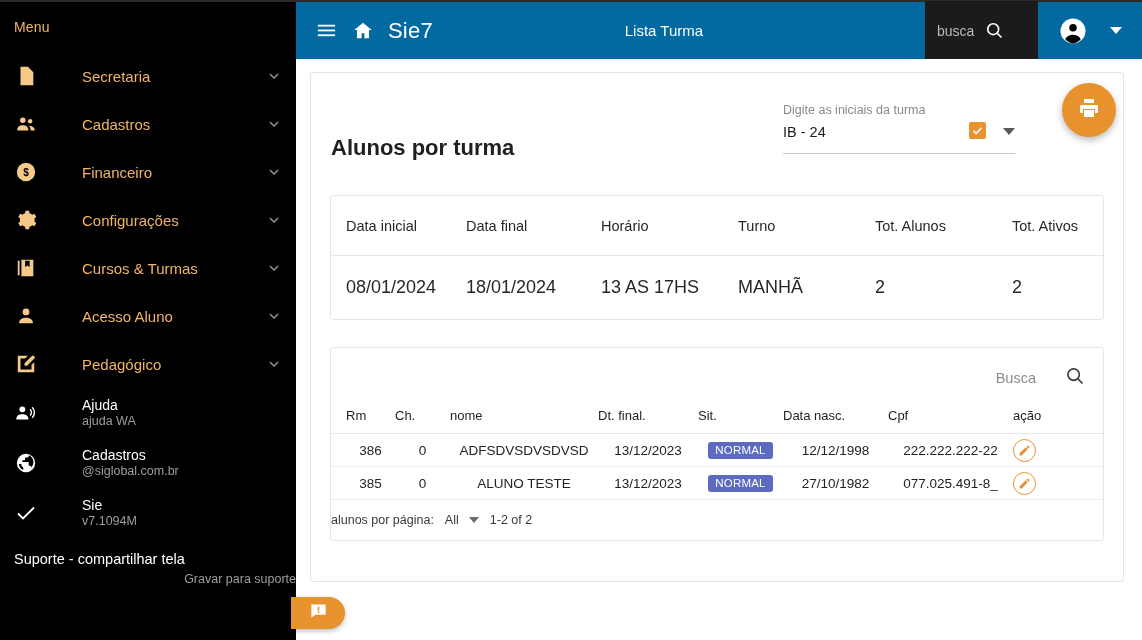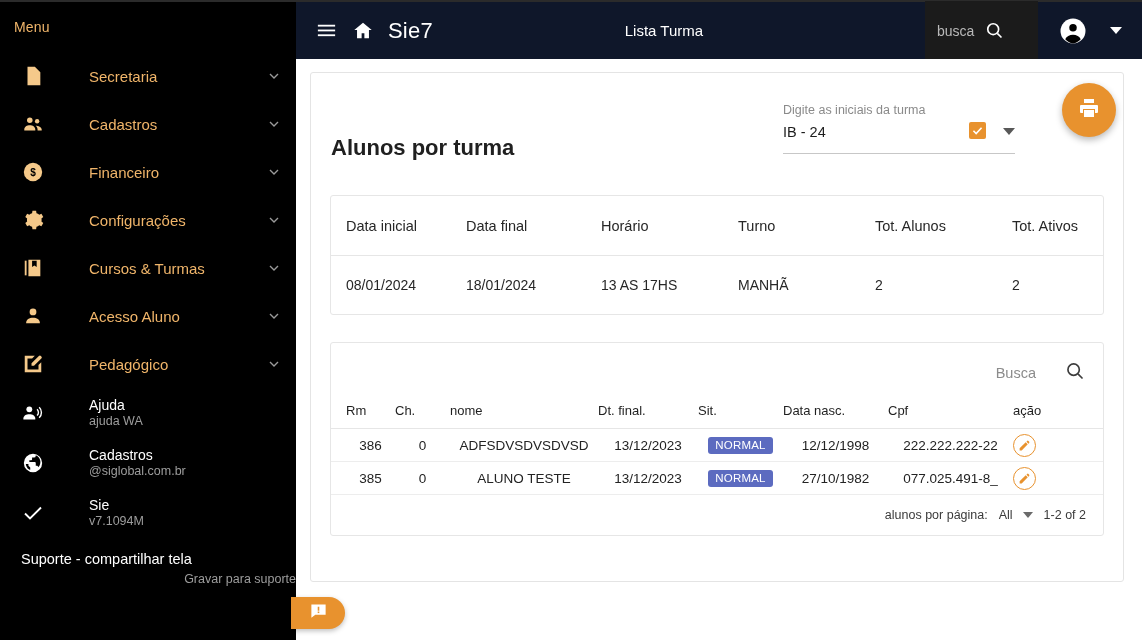--- a/index.html
+++ b/index.html
@@ -16,21 +16,21 @@
     position: absolute; left: 0; top: 0;
     width: 296px; height: 640px;
     background: #000000;
     border-top: 2px solid #2b2b2b;
     overflow: hidden;
   }
   .sidebar-title {
     color: #f0b56a; font-size: 14px;
     padding: 17px 0 0 14px; letter-spacing: .2px;
   }
-  .nav { margin-top: 17px; padding-left: 7px; }
+  .nav { margin-top: 17px; }
   .nav-row {
     display: flex; align-items: center;
     height: 48px; padding: 0 14px 0 14px;
     cursor: pointer;
   }
   .nav-icon {
     width: 24px; height: 24px; flex: 0 0 24px;
     display: flex; align-items: center; justify-content: center;
     color: #f5c98a;
   }
@@ -57,21 +57,21 @@
   .support {
     padding: 12px 0 0 14px; line-height: 1.3;
   }
   .support-title { color: #ffffff; font-size: 14.5px; }
   .support-sub { color: #9d9d9d; font-size: 12.5px; margin-top: 2px; text-align: right; }
 
   
   .header {
     position: absolute; left: 296px; top: 0;
     width: 846px; height: 59px;
-    background: #0f172a;
+    background: #0369a1;
     border-top: 2px solid #2b2b2b;
     display: flex; align-items: center;
     color: #ffffff;
   }
   .hdr-left { display: flex; align-items: center; gap: 13px; padding-left: 18px; }
   .icon-btn {
     width: 24px; height: 24px; color: #ffffff;
     display: flex; align-items: center; justify-content: center;
     cursor: pointer;
   }
@@ -145,21 +145,21 @@
     background: #ffffff;
   }
   table { width: 100%; border-collapse: collapse; }
   .t1 th {
     text-align: left; font-weight: normal;
     font-size: 14.5px; color: #272727;
     padding: 22px 0 21px 0;
     border-bottom: 1px solid #e6e6e6;
   }
   .t1 td {
-    text-align: left; font-size: 14px; color: #272727;
+    text-align: left; font-size: 18px; color: #272727;
     padding: 21px 0 21px 0;
   }
   .t1 th:first-child, .t1 td:first-child { padding-left: 15px; }
 
   .search-bar {
     position: relative; height: 60px;
     display: flex; align-items: center; justify-content: flex-end;
     padding-right: 17px; gap: 28px;
   }
   .busca-ph { color: #8c8c8c; font-size: 14.5px; }
@@ -183,21 +183,21 @@
     letter-spacing: .2px;
   }
   .edit-btn {
     width: 23px; height: 23px; border-radius: 50%;
     border: 1px solid #e8922e; color: #e8922e;
     display: flex; align-items: center; justify-content: center;
     cursor: pointer;
   }
   .pager {
     height: 40px; display: flex; align-items: center;
-    justify-content: flex-end; gap: 11px; padding-right: 17px;
+    justify-content: flex-start; gap: 11px; padding-right: 17px;
     font-size: 12.5px; color: #3a3a3a;
   }
   .pager-sel { display: flex; align-items: center; gap: 10px; cursor: pointer; }
   .tri-sm {
     width: 0; height: 0;
     border-left: 5px solid transparent; border-right: 5px solid transparent;
     border-top: 6px solid #6a6a6a;
   }
 
   

